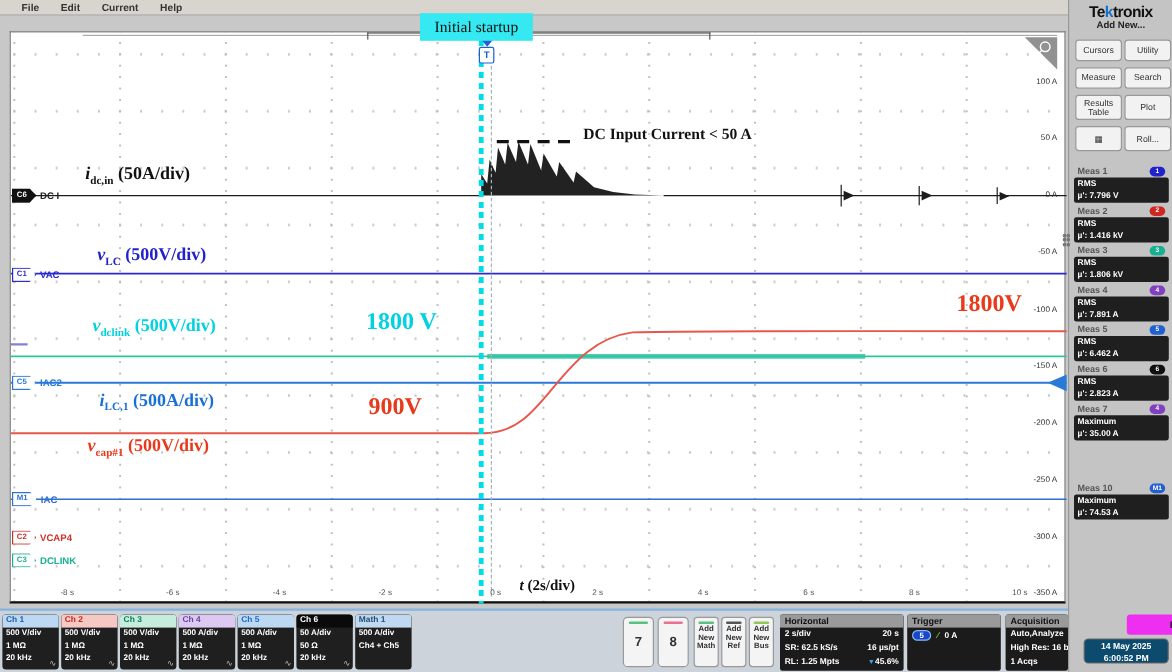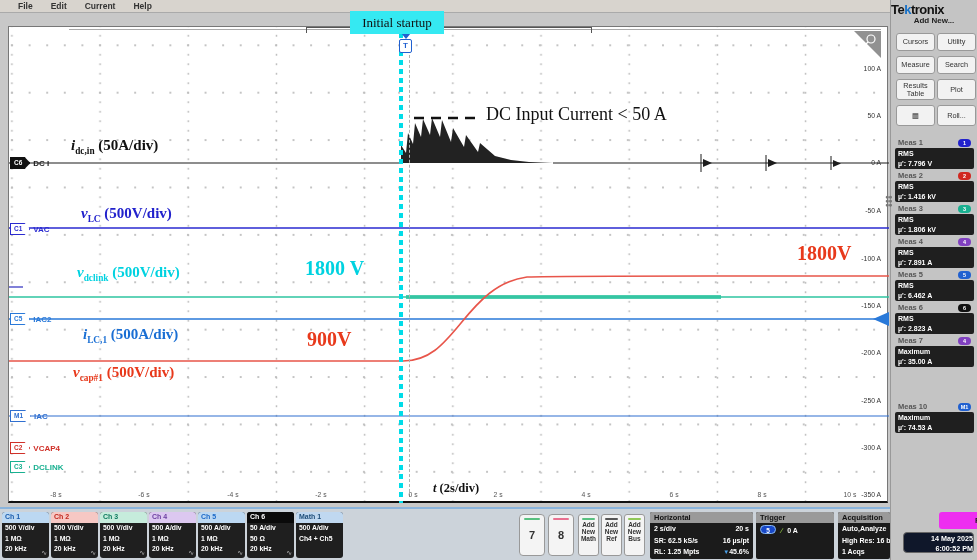--- a/index.html
+++ b/index.html
@@ -45,36 +45,36 @@
   .trigdash { position:absolute; left:400px; top:28px; width:0; height:442px; border-left:1px dashed #b0b0b0; }
   .tflag { position:absolute; left:390px; top:12px; width:13px; height:14px; border:1.5px solid #2060d0; border-radius:2px;
            background:#fff; color:#2060d0; font-size:8px; font-weight:bold; text-align:center; line-height:12px; z-index:6; }
   .tflag:before { content:""; position:absolute; left:1px; top:-7px; border:5px solid transparent; border-top:6px solid #2060d0; }
 
   .scrollline { position:absolute; left:60px; top:2px; width:812px; border-top:1px solid #aaa; }
   .bracket { position:absolute; top:0; height:6px; border:1px solid #555; border-bottom:none; left:297px; width:286px; }
 
   
   .sidebar { position:absolute; left:890px; top:0; width:87px; height:560px; background:#c4c4c4; border-left:1px solid #999; }
-  .brand { position:absolute; top:2px; width:100%; text-align:left; font-size:13px; font-weight:bold; color:#111; letter-spacing:-0.5px; }
+  .brand { position:absolute; top:2px; width:100%; text-align:center; font-size:13px; font-weight:bold; color:#111; letter-spacing:-0.5px; }
   .brand .k { color:#1470c8; }
   .addnew { position:absolute; top:16px; width:100%; text-align:center; font-size:8px; font-weight:bold; color:#222; }
   .sbtn { position:absolute; width:39px; height:18px; background:#f2f2f2; border:1px solid #999; border-radius:3px;
           font-size:7.3px; color:#333; display:flex; align-items:center; justify-content:center; text-align:center; line-height:7.5px; }
   .meas { position:absolute; left:4px; width:79px; }
   .meas-h { height:11px; display:flex; align-items:center; justify-content:space-between; padding:0 3px; font-size:7.5px; font-weight:bold; color:#555; }
   .meas-h.sel { background:#fff; color:#1a68c8; border-radius:2px 2px 0 0; }
   .mbadge { min-width:13px; height:8px; border-radius:4px; color:#fff; font-size:5.5px; font-weight:bold; text-align:center; line-height:8px; padding:0 2px; }
   .meas-b { background:#1f1f1f; border-radius:2px; color:#fff; font-size:7px; font-weight:bold; padding:1px 3px; height:21px; line-height:9.5px; }
   .handle { position:absolute; left:-6px; top:195px; font-size:7px; color:#777; letter-spacing:-1px; line-height:4px; }
 
   .rollbtn { position:absolute; left:48px; top:512px; width:51px; height:17px; background:var(--magenta); border-radius:3px;
              color:#222; font-size:8px; font-weight:bold; text-align:right; line-height:17px; }
-  .datetime { position:absolute; left:12px; top:532px; width:71px; height:21px; background:#0f172a; border:1px solid #666; border-radius:4px;
-              color:#fff; font-size:7.2px; font-weight:bold; text-align:right; line-height:9.5px; padding-top:1px; }
+  .datetime { position:absolute; left:12px; top:532px; width:71px; height:21px; background:#0c4a6e; border:1px solid #666; border-radius:4px;
+              color:#fff; font-size:7.2px; font-weight:bold; text-align:center; line-height:9.5px; padding-top:1px; }
 
   
   .bottom { position:absolute; left:0; top:507px; width:890px; height:53px; background:#ccd3da; border-top:2px solid #8ab4dc; }
   .chbadge { position:absolute; top:3px; width:47px; height:46px; background:#1f1f1f; border-radius:3px; overflow:hidden; }
   .chhead { height:11px; font-size:7px; font-weight:bold; padding:1px 0 0 3px; }
   .chline { font-size:6.8px; color:#fff; padding-left:3px; line-height:10.5px; font-weight:bold; }
   .squig { position:absolute; right:2px; bottom:1px; color:#bbb; font-size:7px; }
   .h-ch1 { background:var(--ch1bg); color:var(--ch1); }
   .h-ch2 { background:var(--ch2bg); color:var(--ch2); }
   .h-ch3 { background:var(--ch3bg); color:var(--ch3); }
@@ -209,21 +209,21 @@
     <div class="mathlab" style="left:68px;top:237px;font-size:15px;color:#00d2e0">
       <i>v</i><sub>dclink</sub><span> (500V/div)</span>
     </div>
     <div class="mathlab" style="left:74px;top:299px;font-size:15px;color:#1a6fd4">
       <i>i</i><sub>LC,1</sub><span> (500A/div)</span>
     </div>
     <div class="mathlab" style="left:64px;top:337px;font-size:15px;color:#e8391b">
       <i>v</i><sub>cap#1</sub><span> (500V/div)</span>
     </div>
 
-    <div class="biglab" style="left:477px;top:77px;font-size:18px;color:#111;font-weight:400">DC Input Current &lt; 50 A</div>
+    <div class="biglab" style="left:477px;top:77px;font-size:13px;color:#111;font-weight:700">DC Input Current &lt; 50 A</div>
     <div class="biglab" style="left:296px;top:230px;font-size:20px;color:#00d2e0">1800 V</div>
     <div class="biglab" style="left:298px;top:301px;font-size:20px;color:#e8391b">900V</div>
     <div class="biglab" style="left:788px;top:215px;font-size:20px;color:#e8391b">1800V</div>
     <div class="mathlab" style="left:424px;top:454px;font-size:12.5px;color:#111">
       <i>t</i><span> (2s/div)</span>
     </div>
   </div>
 
   <div class="sidebar">
     <div class="brand">Te<span class="k">k</span>tronix</div>

